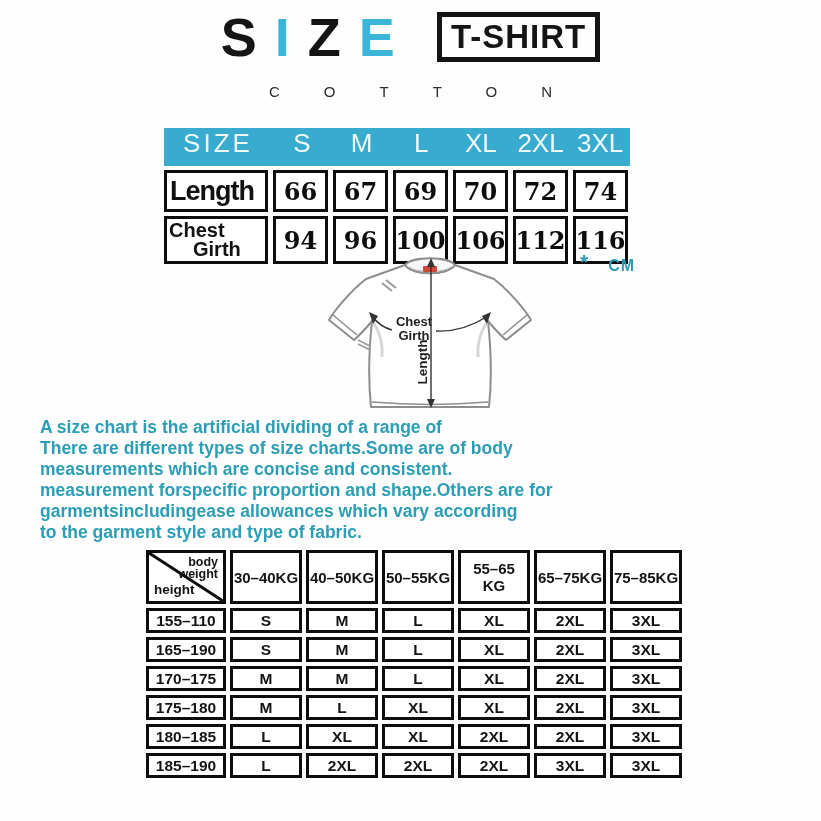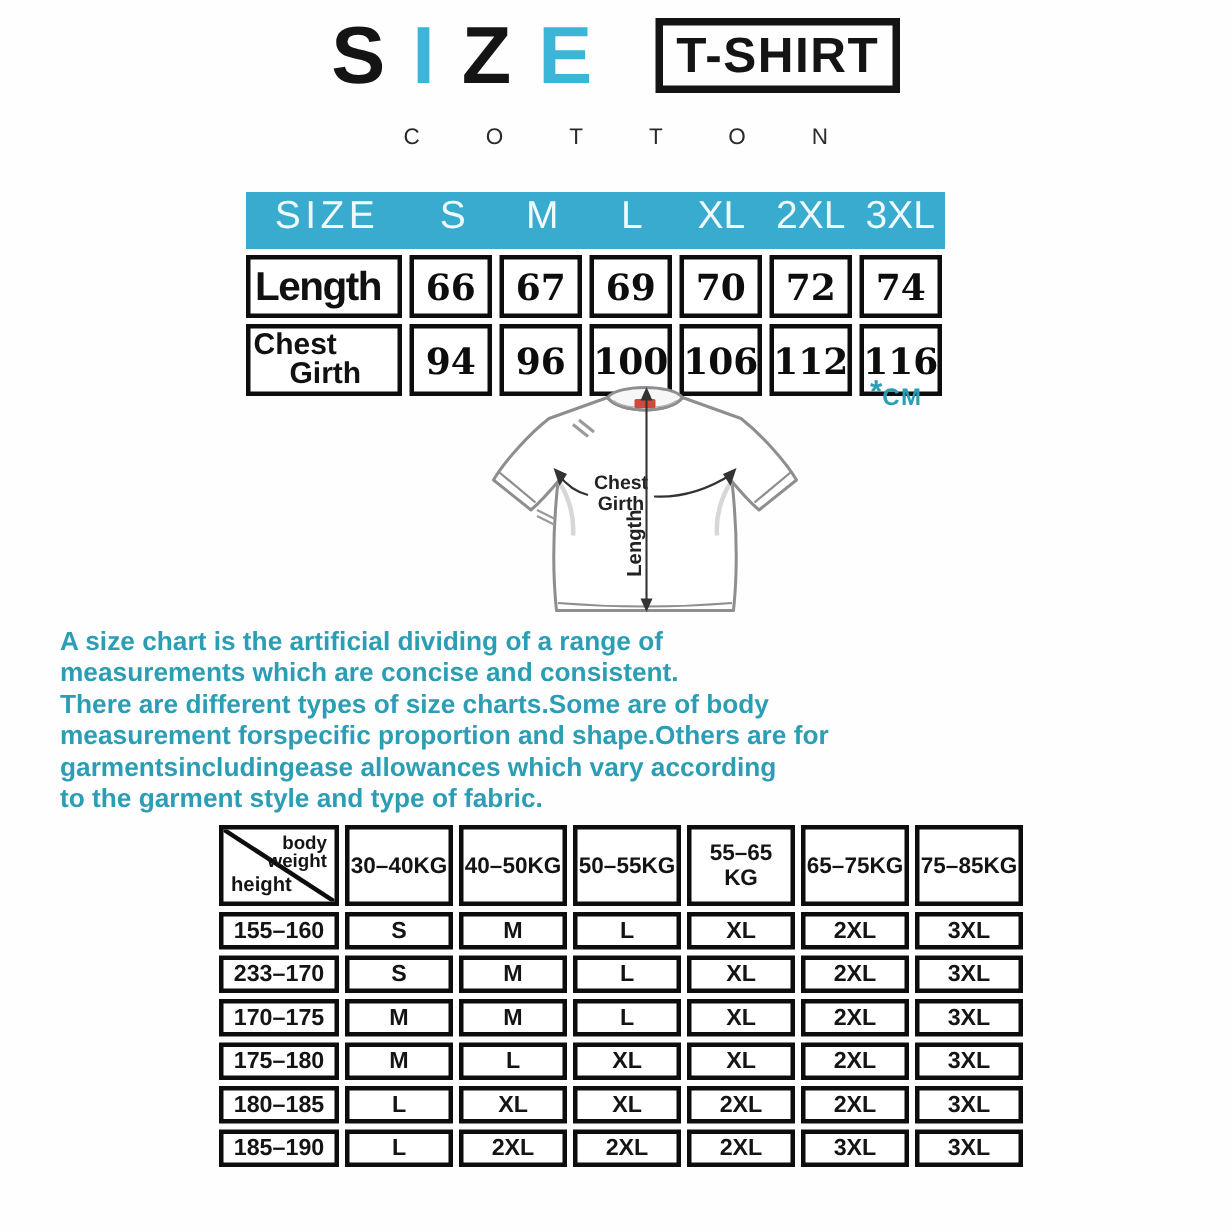--- a/index.html
+++ b/index.html
@@ -35,21 +35,21 @@
   .row-length{height:42px;}
   .row-chest{height:48px;}
   .label-length{font-size:27px;font-weight:bold;letter-spacing:-1px;color:#111;
                 padding-left:3px;}
   .label-chest{flex-direction:column;align-items:flex-start;font-size:20px;
                font-weight:bold;color:#111;line-height:0.95;padding:2px 0 0 2px;}
   .label-chest .l2{margin-left:24px;}
 
   .cm-note{position:absolute;left:580px;top:250px;color:#2b9db4;font-weight:bold;}
   .cm-star{font-size:21px;vertical-align:2px;}
-  .cm-text{font-size:16px;letter-spacing:1px;}
+  .cm-text{font-size:16px;letter-spacing:1px;margin-left:20px;}
 
   
   .shirt-wrap{position:absolute;left:308px;top:254px;width:246px;height:172px;}
 
   
   .desc{position:absolute;top:417px;left:40px;right:40px;
         color:#2b9db4;font-size:17.5px;font-weight:bold;line-height:21px;}
 
   
   .fit-table{position:absolute;left:142px;top:546px;border-spacing:4px;
@@ -151,22 +151,22 @@
 
       <line x1="123" y1="8" x2="123" y2="150" stroke="#333333" stroke-width="1.4"></line>
       <path d="M 123 4 L 119 13 L 127 13 Z" fill="#333333"></path>
       <path d="M 123 154 L 119 145 L 127 145 Z" fill="#333333"></path>
       <text x="119" y="108" transform="rotate(-90 119 108)" text-anchor="middle" font-family="Liberation Sans, sans-serif" font-size="13.5" font-weight="bold" fill="#222222">Length</text>
     </svg>
   </div>
 
   <div class="desc">
     <div>A size chart is the artificial dividing of a range of</div>
+    <div>There are different types of size charts.Some are of body</div>
     <div>measurements which are concise and consistent.</div>
-    <div>There are different types of size charts.Some are of body</div>
     <div>measurement forspecific proportion and shape.Others are for</div>
     <div>garmentsincludingease allowances which vary according</div>
     <div>to the garment style and type of fabric.</div>
   </div>
 
   <table class="fit-table">
     <tbody>
     <tr>
       <th class="corner">
         <svg class="corner-svg" viewBox="0 0 100 100" preserveAspectRatio="none">
@@ -179,30 +179,30 @@
         <div class="corner-bottom">height</div>
       </th>
       <th>30–40KG</th>
       <th>40–50KG</th>
       <th>50–55KG</th>
       <th>55–65 KG</th>
       <th>65–75KG</th>
       <th>75–85KG</th>
     </tr>
     <tr>
-      <td>155–160</td>
+      <td>155–110</td>
       <td>S</td>
       <td>M</td>
       <td>L</td>
       <td>XL</td>
       <td>2XL</td>
       <td>3XL</td>
     </tr>
     <tr>
-      <td>233–170</td>
+      <td>165–190</td>
       <td>S</td>
       <td>M</td>
       <td>L</td>
       <td>XL</td>
       <td>2XL</td>
       <td>3XL</td>
     </tr>
     <tr>
       <td>170–175</td>
       <td>M</td>

